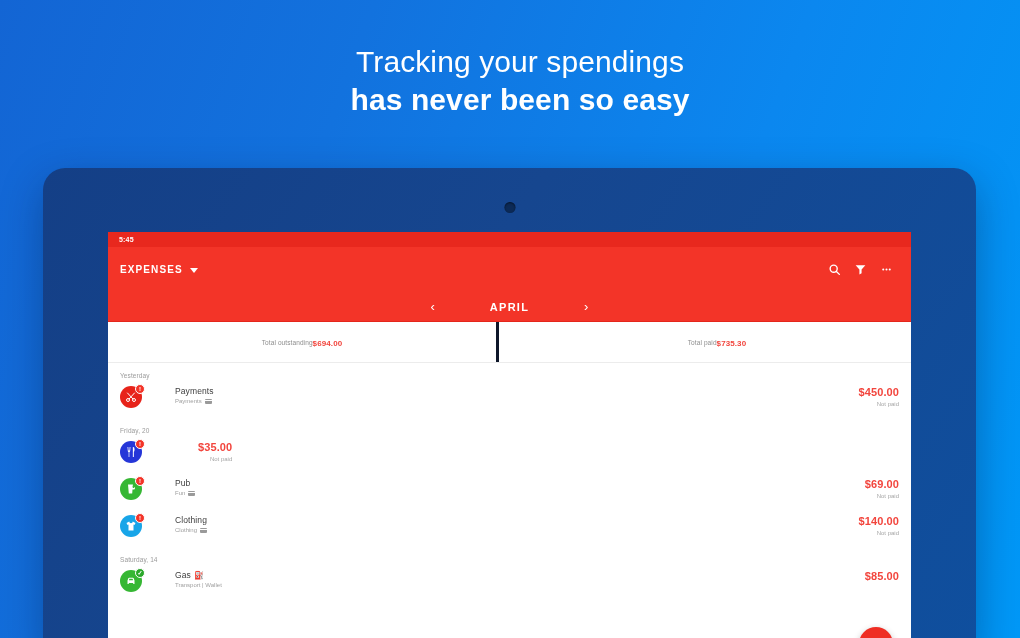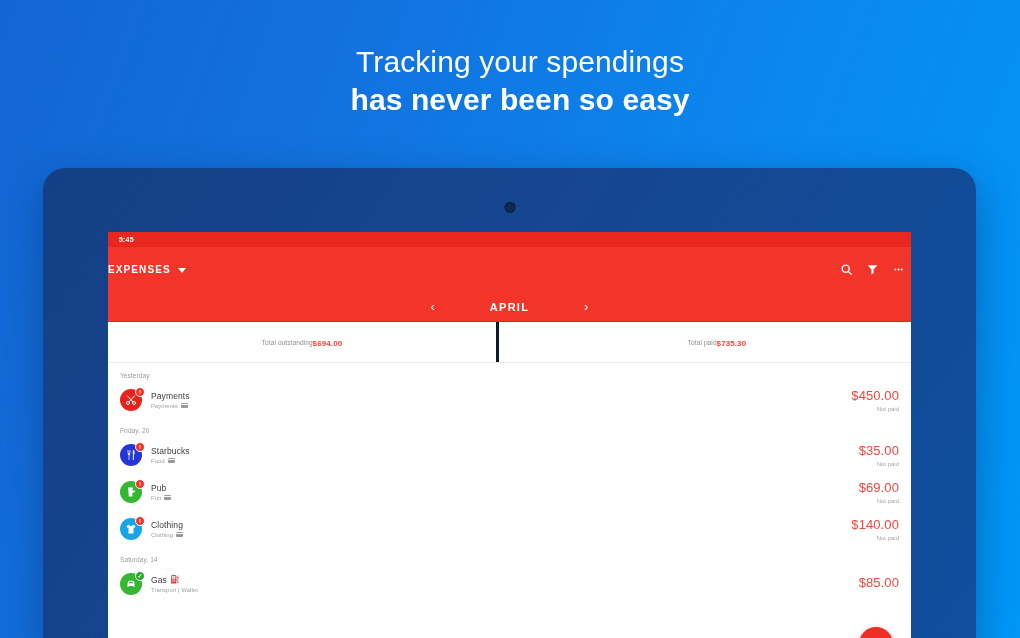--- a/index.html
+++ b/index.html
@@ -40,21 +40,21 @@
   
   .statusbar {
     height:15px; background:#e8281e; color:#fff;
     display:flex; align-items:center; padding-left:11px;
   }
   .statusbar .clock { font-size:7px; font-weight:700; letter-spacing:.2px; }
 
   
   .appbar {
     height:45px; background:#f33428;
-    display:flex; align-items:center; padding:0 0;
+    display:flex; align-items:center; padding:0 12px;
   }
   .appbar .title {
     font-size:10px; font-weight:700; color:#fff; letter-spacing:1.1px;
   }
   .caret {
     width:0; height:0; margin-left:7px; margin-top:2px;
     border-left:4.5px solid transparent; border-right:4.5px solid transparent;
     border-top:5px solid #ffffff;
   }
   .appbar .spacer { flex:1; }
@@ -76,21 +76,21 @@
   .total-cell + .total-cell { border-left:3px solid #0f172a;padding-left:24px; }
   .total-label { font-size:6.5px; color:#8d8d8d; letter-spacing:.1px; }
   .total-value { font-size:8px; color:#f2453d; font-weight:700; margin-top:3px; letter-spacing:.1px; }
 
   
   .list { background:#fff; }
   .daygroup-label {
     font-size:6.5px; color:#9b9b9b; padding:9px 0 2px 12px; letter-spacing:.1px;
   }
   .row {
-    display:flex; align-items:center; padding:5px 12px 5px 12px; min-height:37px;
+    display:flex; align-items:flex-start; padding:5px 12px 5px 12px; min-height:37px;gap:24px;
   }
   .avatar {
     position:relative; width:22px; height:22px; border-radius:50%;
     display:flex; align-items:center; justify-content:center; flex:none;
   }
   .avatar svg { display:block; }
   .badge {
     position:absolute; right:-3px; top:-2px;
     width:10px; height:10px; border-radius:50%;
     display:flex; align-items:center; justify-content:center;
@@ -102,21 +102,21 @@
   .row-emoji { font-size:8px; }
   .row-sub { font-size:6px; color:#a0a0a0; margin-top:2px; display:flex; align-items:center; gap:3px; }
   .card-glyph {
     width:7px; height:5px; border-radius:1px; background:#9a9a9a; display:inline-block;
     position:relative;
   }
   .card-glyph::after {
     content:""; position:absolute; left:0; top:1px; width:100%; height:1px; background:#ffffff;
   }
   .row-right { text-align:right; flex:none; }
-  .row-amount { font-size:13px; color:#f2453d; font-weight:400; letter-spacing:.1px;margin-left:32px; }
+  .row-amount { font-size:11px; color:#f2453d; font-weight:700; letter-spacing:.1px;margin-left:32px; }
   .row-status { font-size:6px; color:#a6a6a6; margin-top:3px; }
 
   
   .fab {
     position:absolute; right:18px; bottom:-13px;
     width:34px; height:34px; border-radius:50%;
     background:#ef2e24; display:flex; align-items:center; justify-content:center;
     box-shadow:0 3px 7px rgba(0,0,0,.3);
   }
   .fab .plus { color:#fff; font-size:19px; font-weight:300; line-height:1; margin-top:-2px; }
@@ -213,29 +213,20 @@
       <div class="daygroup-label">Friday, 20</div>
 
       <div class="row">
         <span class="avatar" style="background:#2536d8">
           <svg width="12" height="12" viewBox="0 0 24 24" fill="#ffffff">
             <path d="M5 2h1.6l.5 7H8.8l.5-7h1.6l-.6 8.4c-.1 1-.7 1.7-1.6 1.9V22H7.3v-9.7c-.9-.2-1.5-.9-1.6-1.9z"></path>
             <path d="M16.5 2c1.7 0 2.6 1.6 2.6 5 0 2.3-.5 3.8-1.4 4.4V22h-2V2z"></path>
           </svg>
           <span class="badge" style="background:#f33428">!</span>
         </span>
-        <span class="row-text">
-          <span class="row-title">
-            <span>Starbucks</span>
-          </span>
-          <span class="row-sub">
-            <span>Food</span>
-            <span class="card-glyph"></span>
-          </span>
-        </span>
         <span class="row-right">
           <span class="row-amount" style="display:block">$35.00</span>
           <span class="row-status" style="display:block">Not paid</span>
         </span>
       </div>
 
       <div class="row">
         <span class="avatar" style="background:#36b734">
           <svg width="12" height="12" viewBox="0 0 24 24" fill="#ffffff">
             <path d="M6 3h10l-1 5h2.5a2.5 2.5 0 0 1 0 5H15l-.6 8H7.6L6 3zm9.4 7h1.8a1.1 1.1 0 0 0 0-2.2h-1.5z"></path>

